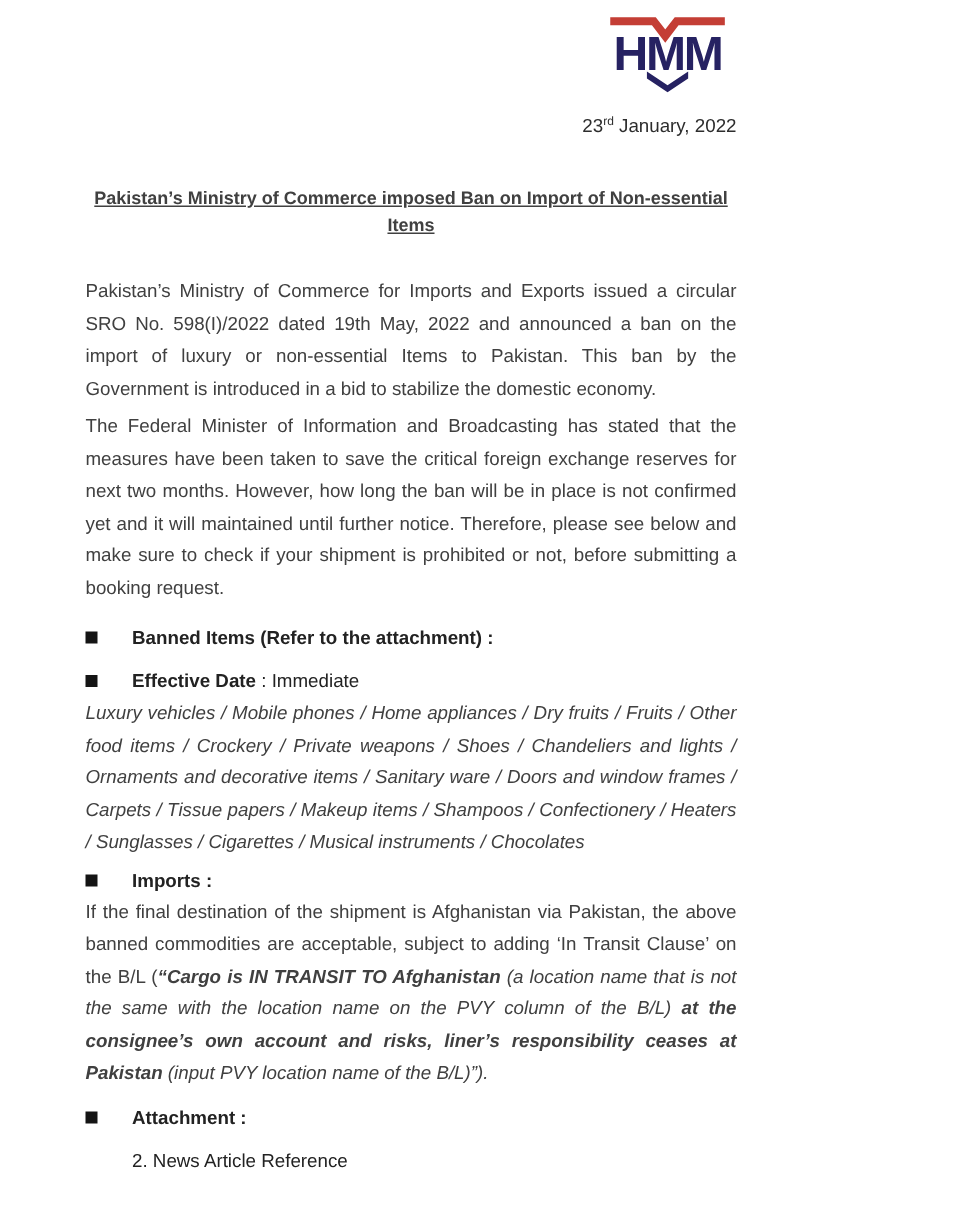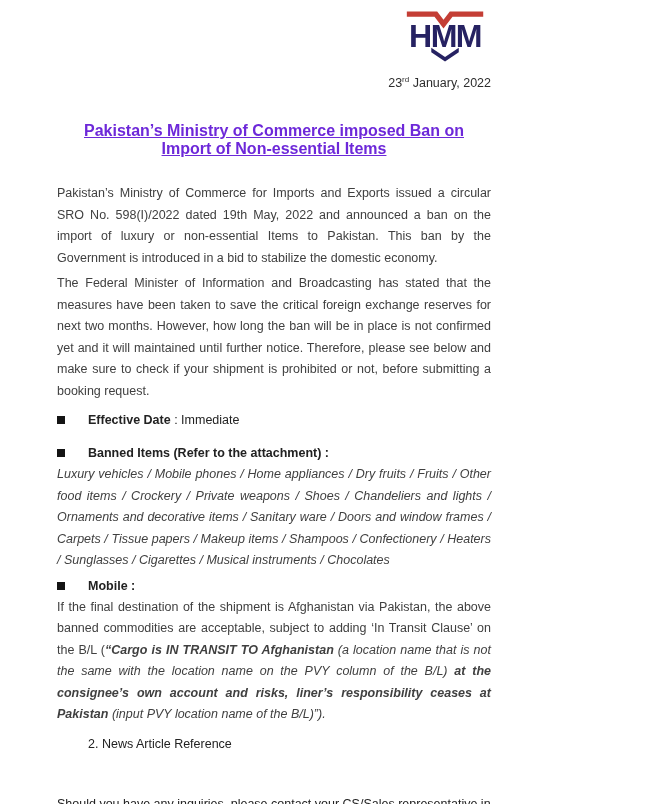--- a/index.html
+++ b/index.html
@@ -20,25 +20,25 @@
     text-align: right;
     font-size: 12.5px;
     line-height: 18px;
     margin-top: 4px;
     color: #2d2d2d;
   }
   .date-line sup { font-size: 8px; margin-top: 44px; }
 
   h1.letter-title {
     margin: 30px 0 0 0;
-    font-size: 16px;
+    font-size: 12px;
     font-weight: bold;
     text-align: center;
     text-decoration: underline;
-    color: #6d28d9;
+    color: #404040;
     line-height: 18px;
   }
 
   .salutation { margin: 36px 0 0 0; font-size: 12.5px; line-height: 18px; }
 
   p.body-para {
     margin: 0;
     font-size: 12.5px;
     line-height: 21.5px;
     text-align: justify;
@@ -97,37 +97,41 @@
 
   <div class="date-line"><span>23</span><sup>rd</sup><span> January, 2022</span></div>
 
   <h1 class="letter-title">Pakistan’s Ministry of Commerce imposed Ban on Import of Non-essential Items</h1>
 
 
   <p class="body-para mt-p1">Pakistan’s Ministry of Commerce for Imports and Exports issued a circular SRO No. 598(I)/2022 dated 19th May, 2022 and announced a ban on the import of luxury or non-essential Items to Pakistan. This ban by the Government is introduced in a bid to stabilize the domestic economy.</p>
 
   <p class="body-para mt-p2">The Federal Minister of Information and Broadcasting has stated that the measures have been taken to save the critical foreign exchange reserves for next two months. However, how long the ban will be in place is not confirmed yet and it will maintained until further notice. Therefore, please see below and make sure to check if your shipment is prohibited or not, before submitting a booking request.</p>
 
+  <div class="bullet mt-b2">
+    <span class="sq"></span>
+    <p class="bullet-text bold">Banned Items (Refer to the attachment) :</p>
+  </div>
+
   <div class="bullet mt-b1">
     <span class="sq"></span>
     <p class="bullet-text"><span class="bold">Effective Date</span><span> : Immediate</span></p>
-  </div>
-
-  <div class="bullet mt-b2">
-    <span class="sq"></span>
-    <p class="bullet-text bold">Banned Items (Refer to the attachment) :</p>
   </div>
 
   <p class="body-para indent banned-list">Luxury vehicles / Mobile phones / Home appliances / Dry fruits / Fruits / Other food items / Crockery / Private weapons / Shoes / Chandeliers and lights / Ornaments and decorative items / Sanitary ware / Doors and window frames / Carpets / Tissue papers / Makeup items / Shampoos / Confectionery / Heaters / Sunglasses / Cigarettes / Musical instruments / Chocolates</p>
 
   <div class="bullet mt-b3">
     <span class="sq"></span>
-    <p class="bullet-text bold">Mobile :</p>
+    <p class="bullet-text bold">Imports :</p>
   </div>
 
   <p class="body-para indent remark-para"><span>If the final destination of the shipment is Afghanistan via Pakistan, the above banned commodities are acceptable, subject to adding ‘In Transit Clause’ on the B/L (</span><span class="bi">“Cargo is IN TRANSIT TO Afghanistan </span><span class="i">(a location name that is not the same with the location name on the PVY column of the B/L) </span><span class="bi">at the consignee’s own account and risks, liner’s responsibility ceases at Pakistan </span><span class="i">(input PVY location name of the B/L)”).</span></p>
 
+  <div class="bullet mt-b4">
+    <span class="sq"></span>
+    <p class="bullet-text bold">Attachment :</p>
+  </div>
 
   <p class="att-item mt-att2">2. News Article Reference</p>
 
   <p class="closing-note">Should you have any inquiries, please contact your CS/Sales representative in HMM local office.</p>
 
 </div>
 
 </body></html>

